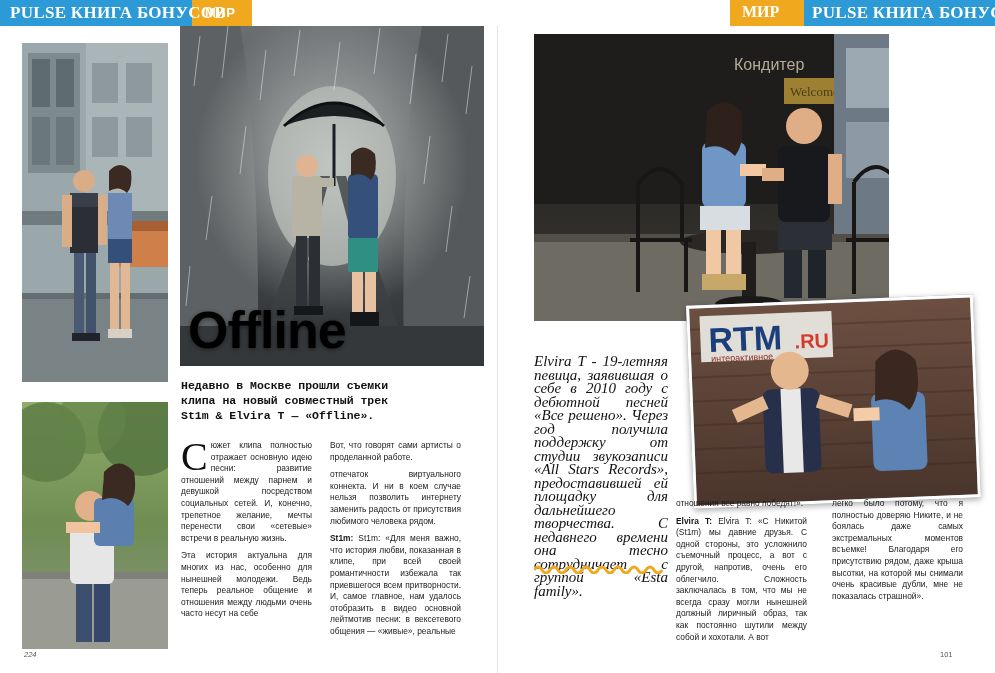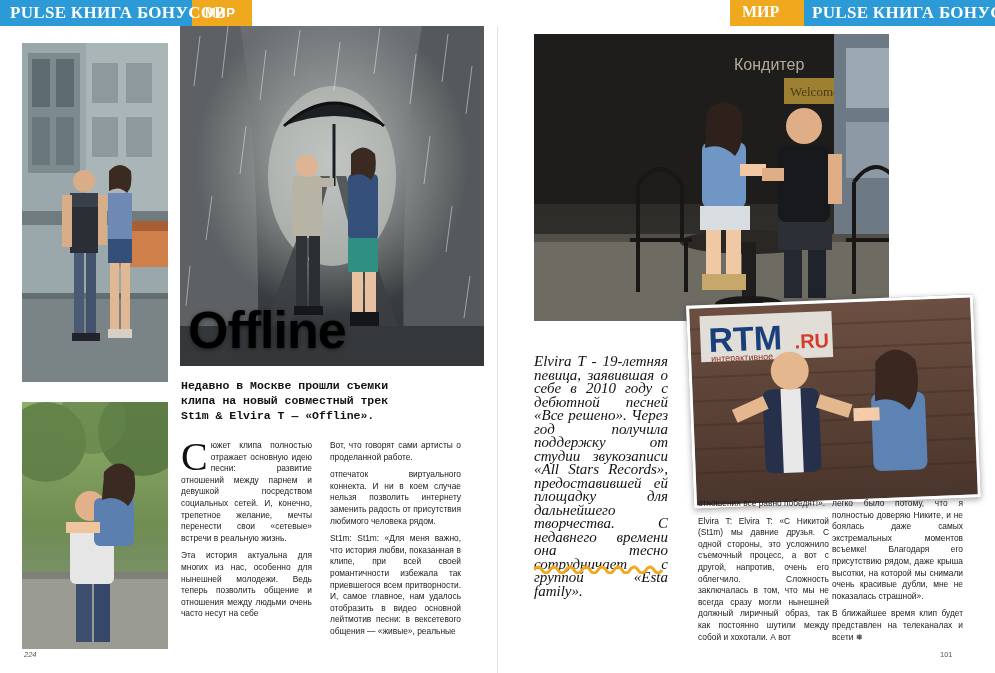--- a/index.html
+++ b/index.html
@@ -45,26 +45,26 @@
 
   
   .deck{position:absolute;left:181px;top:378px;width:218px;font-family:Liberation Mono, monospace;
     font-weight:bold;font-size:11.5px;line-height:15px;color:#111;}
 
   
   .col{position:absolute;font-family:"Liberation Sans",sans-serif;font-size:8.4px;line-height:11.6px;
      color:#1a1a1a;text-align:justify;}
   #col-1{left:181px;top:440px;width:131px;}
   #col-2{left:330px;top:440px;width:131px;}
-  #col-3{left:698px;top:498px;width:131px;}
+  #col-3{left:676px;top:498px;width:131px;}
   #col-4{left:832px;top:498px;width:131px;}
   .col p{margin:0 0 6px 0;}
   .dropcap{float:left;font-family:"Liberation Serif",serif;font-size:40px;line-height:32px;
      font-weight:normal;padding:1px 3px 0 0;color:#111;}
-  .name{font-weight:normal;}
+  .name{font-weight:bold;}
 
   
   .bio{position:absolute;left:534px;top:355px;width:134px;font-family:"Liberation Serif",serif;
      font-style:italic;font-size:15px;line-height:13.5px;color:#111;text-align:justify;}
   .squiggle{position:absolute;left:534px;top:560px;width:134px;height:10px;}
 
   
   .folio{position:absolute;font-family:"Liberation Sans",sans-serif;font-size:7.5px;color:#555;}
   #folio-left{left:24px;top:650px;font-style:italic;}
   #folio-right{left:940px;top:650px;}
@@ -353,37 +353,36 @@
         <path d="M184 60 q20 -22 40 0 q6 34 -8 50 q-16 -16 -34 -10z" fill="#3a2820"></path>
         <rect x="160" y="106" width="26" height="13" fill="#f4cda8"></rect>
       </g>
     </svg>
   </div>
 
   <div class="deck">Недавно в Москве прошли съемки клипа на новый совместный трек St1m &amp; Elvira T — «Offline».</div>
 
   <div class="col" id="col-1">
     <p><span class="dropcap">С</span><span>южет клипа полностью отражает основную идею песни: развитие отношений между парнем и девушкой посредством социальных сетей. И, конечно, трепетное желание, мечты перенести свои «сетевые» встречи в реальную жизнь.</span></p>
-    <p><span>Эта история актуальна для многих из нас, особенно для нынешней молодежи. Ведь теперь позволить общение и отношения между людьми очень часто несут на себе</span></p>
+    <p><span>Эта история актуальна для многих из нас, особенно для нынешней молодежи. Ведь теперь реальное общение и отношения между людьми очень часто несут на себе</span></p>
   </div>
 
   <div class="col" id="col-2">
     <p><span>Вот, что говорят сами артисты о проделанной работе.</span></p>
     <p><span>отпечаток виртуального коннекта. И ни в коем случае нельзя позволить интернету заменить радость от присутствия любимого человека рядом.</span></p>
     <p><span class="name">St1m:</span> <span>St1m: «Для меня важно, что история любви, показанная в клипе, при всей своей романтичности избежала так приевшегося всем притворности. И, самое главное, нам удалось отобразить в видео основной лейтмотив песни: в вексетевого общения — «живые», реальные</span></p>
   </div>
 
   <div class="col" id="col-3">
     <p><span>отношения все равно победят!».</span></p>
     <p><span class="name">Elvira T:</span> <span>Elvira T: «С Никитой (St1m) мы давние друзья. С одной стороны, это усложнило съемочный процесс, а вот с другой, напротив, очень его облегчило. Сложность заключалась в том, что мы не всегда сразу могли нынешней должный лиричный образ, так как постоянно шутили между собой и хохотали. А вот</span></p>
   </div>
 
   <div class="col" id="col-4">
     <p><span>легко было потому, что я полностью доверяю Никите, и не боялась даже самых экстремальных моментов всъемке! Благодаря его присутствию рядом, даже крыша высотки, на которой мы снимали очень красивые дубли, мне не показалась страшной».</span></p>
-    <p><span>В ближайшее время клип будет представлен на телеканалах и всети ❅</span></p>
   </div>
 
   <div class="bio">Elvira T - 19-летняя певица, заявившая о себе в 2010 году с дебютной песней «Все решено». Через год получила поддержку от студии звукозаписи «All Stars Records», предоставившей ей площадку для дальнейшего творчества. С недавнего времени она тесно сотрудничает с группой «Esta family».</div>
   <div class="squiggle">
     <svg width="134" height="10" viewBox="0 0 134 10">
       <path d="M0 6 q4 -6 8 0 t8 0 t8 0 t8 0 t8 0 t8 0 t8 0 t8 0 t8 0 t8 0 t8 0 t8 0 t8 0 t8 0 t8 0 t8 0" fill="none" stroke="#f0a81e" stroke-width="3"></path>
     </svg>
   </div>
 
   <div class="folio" id="folio-left">224</div>

